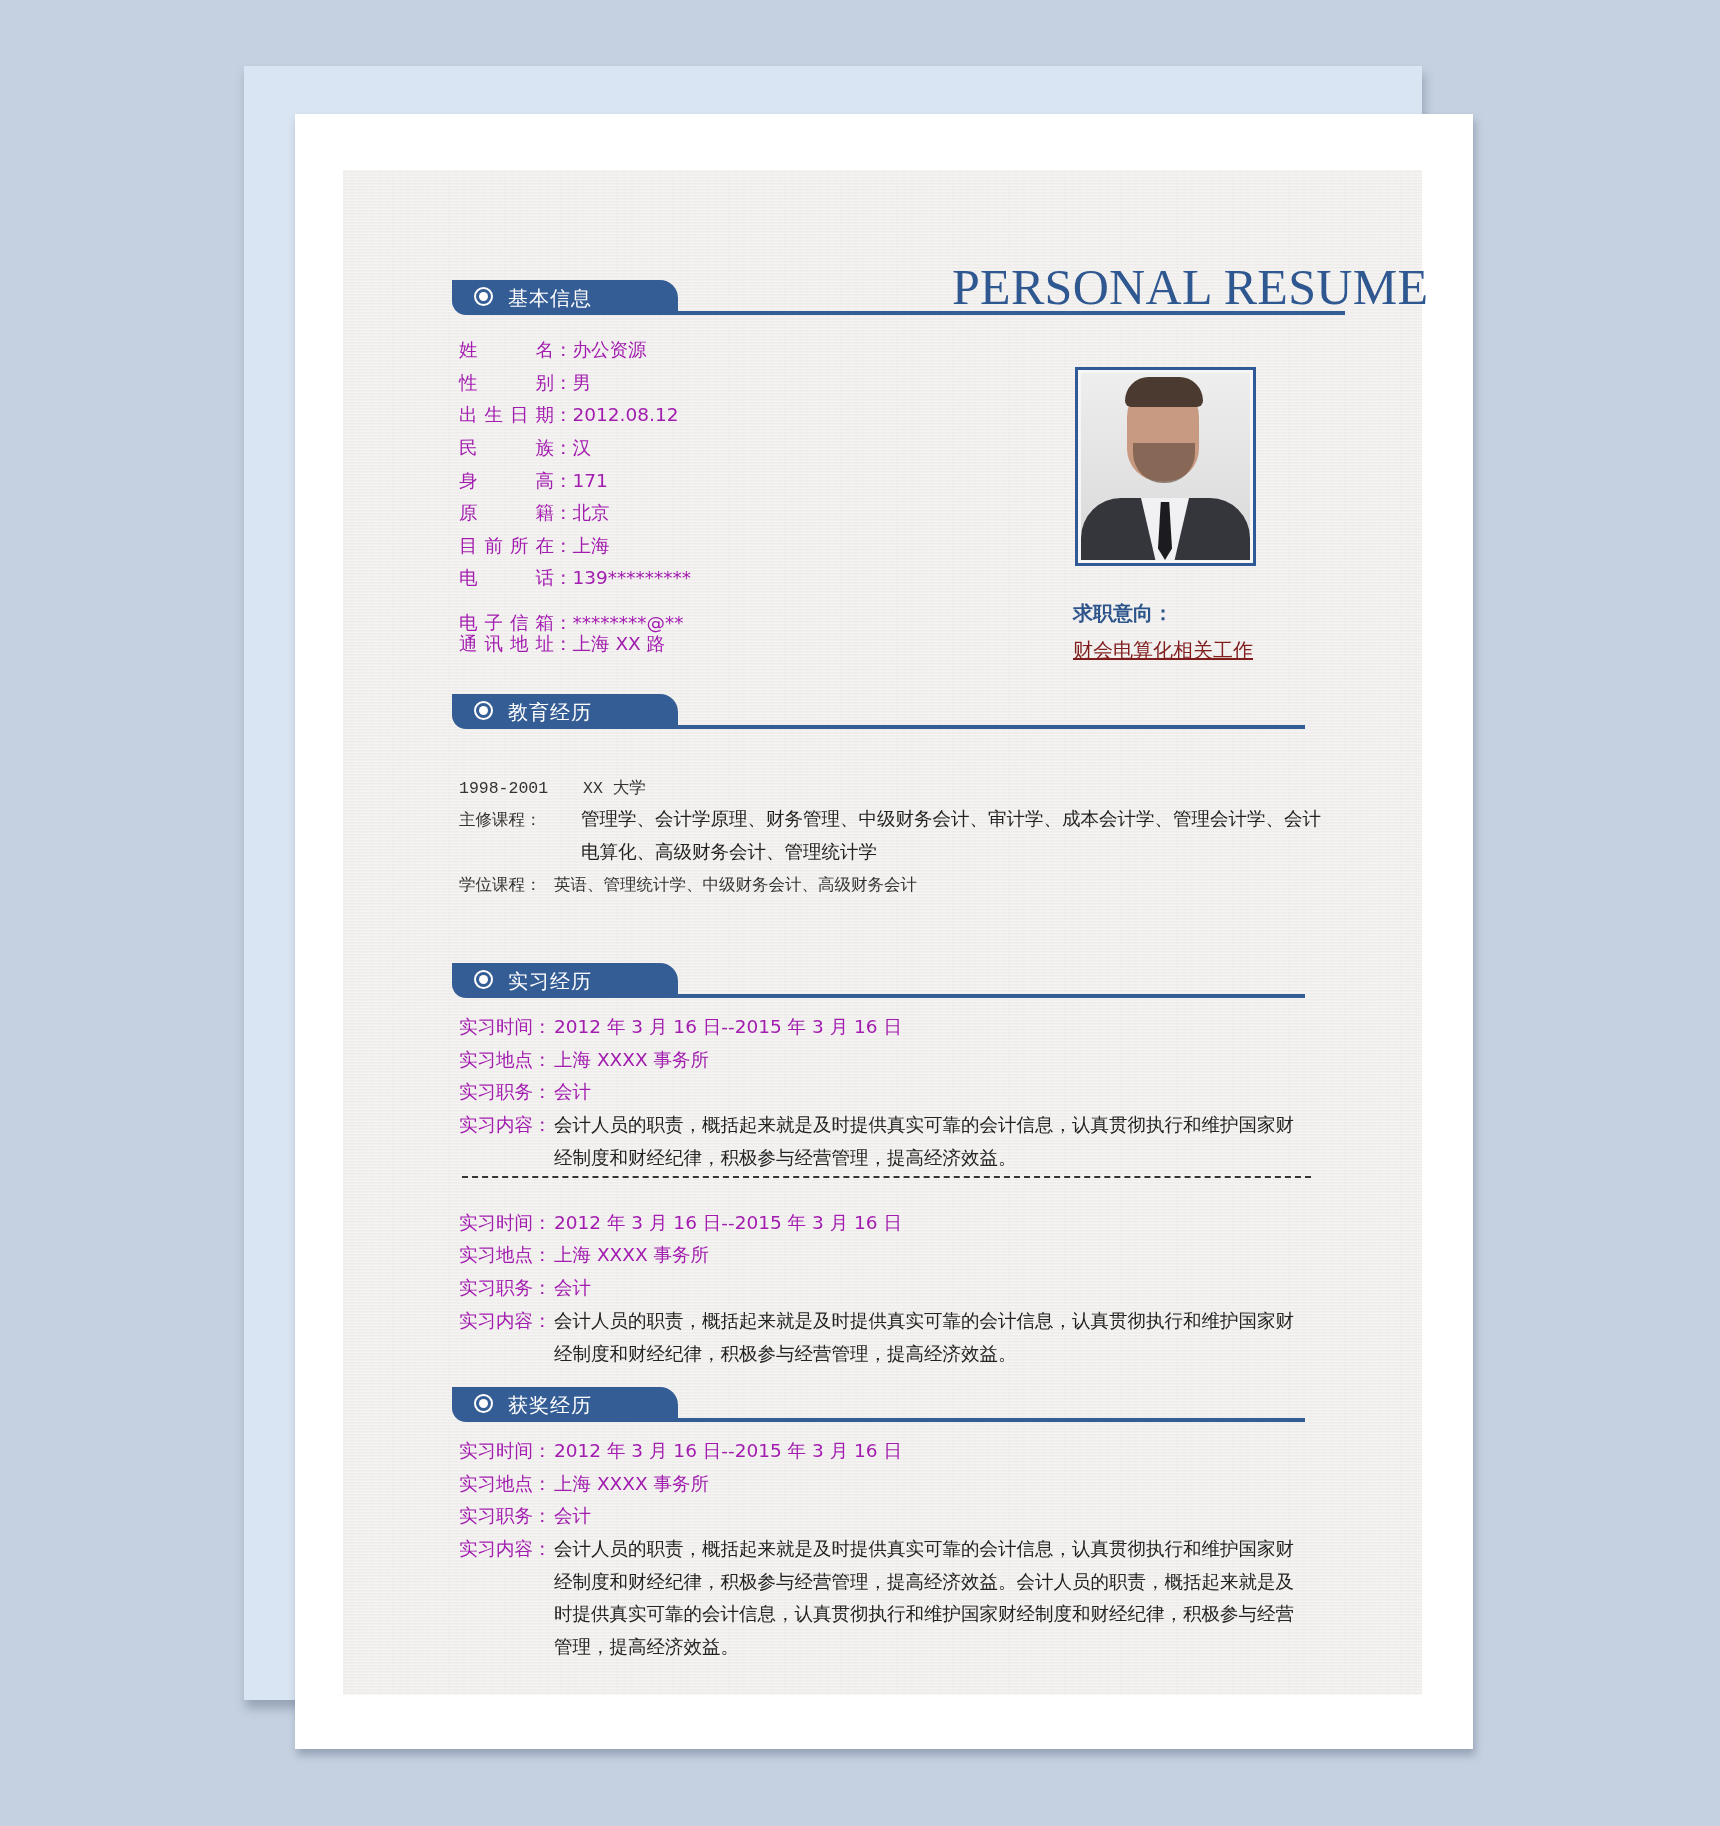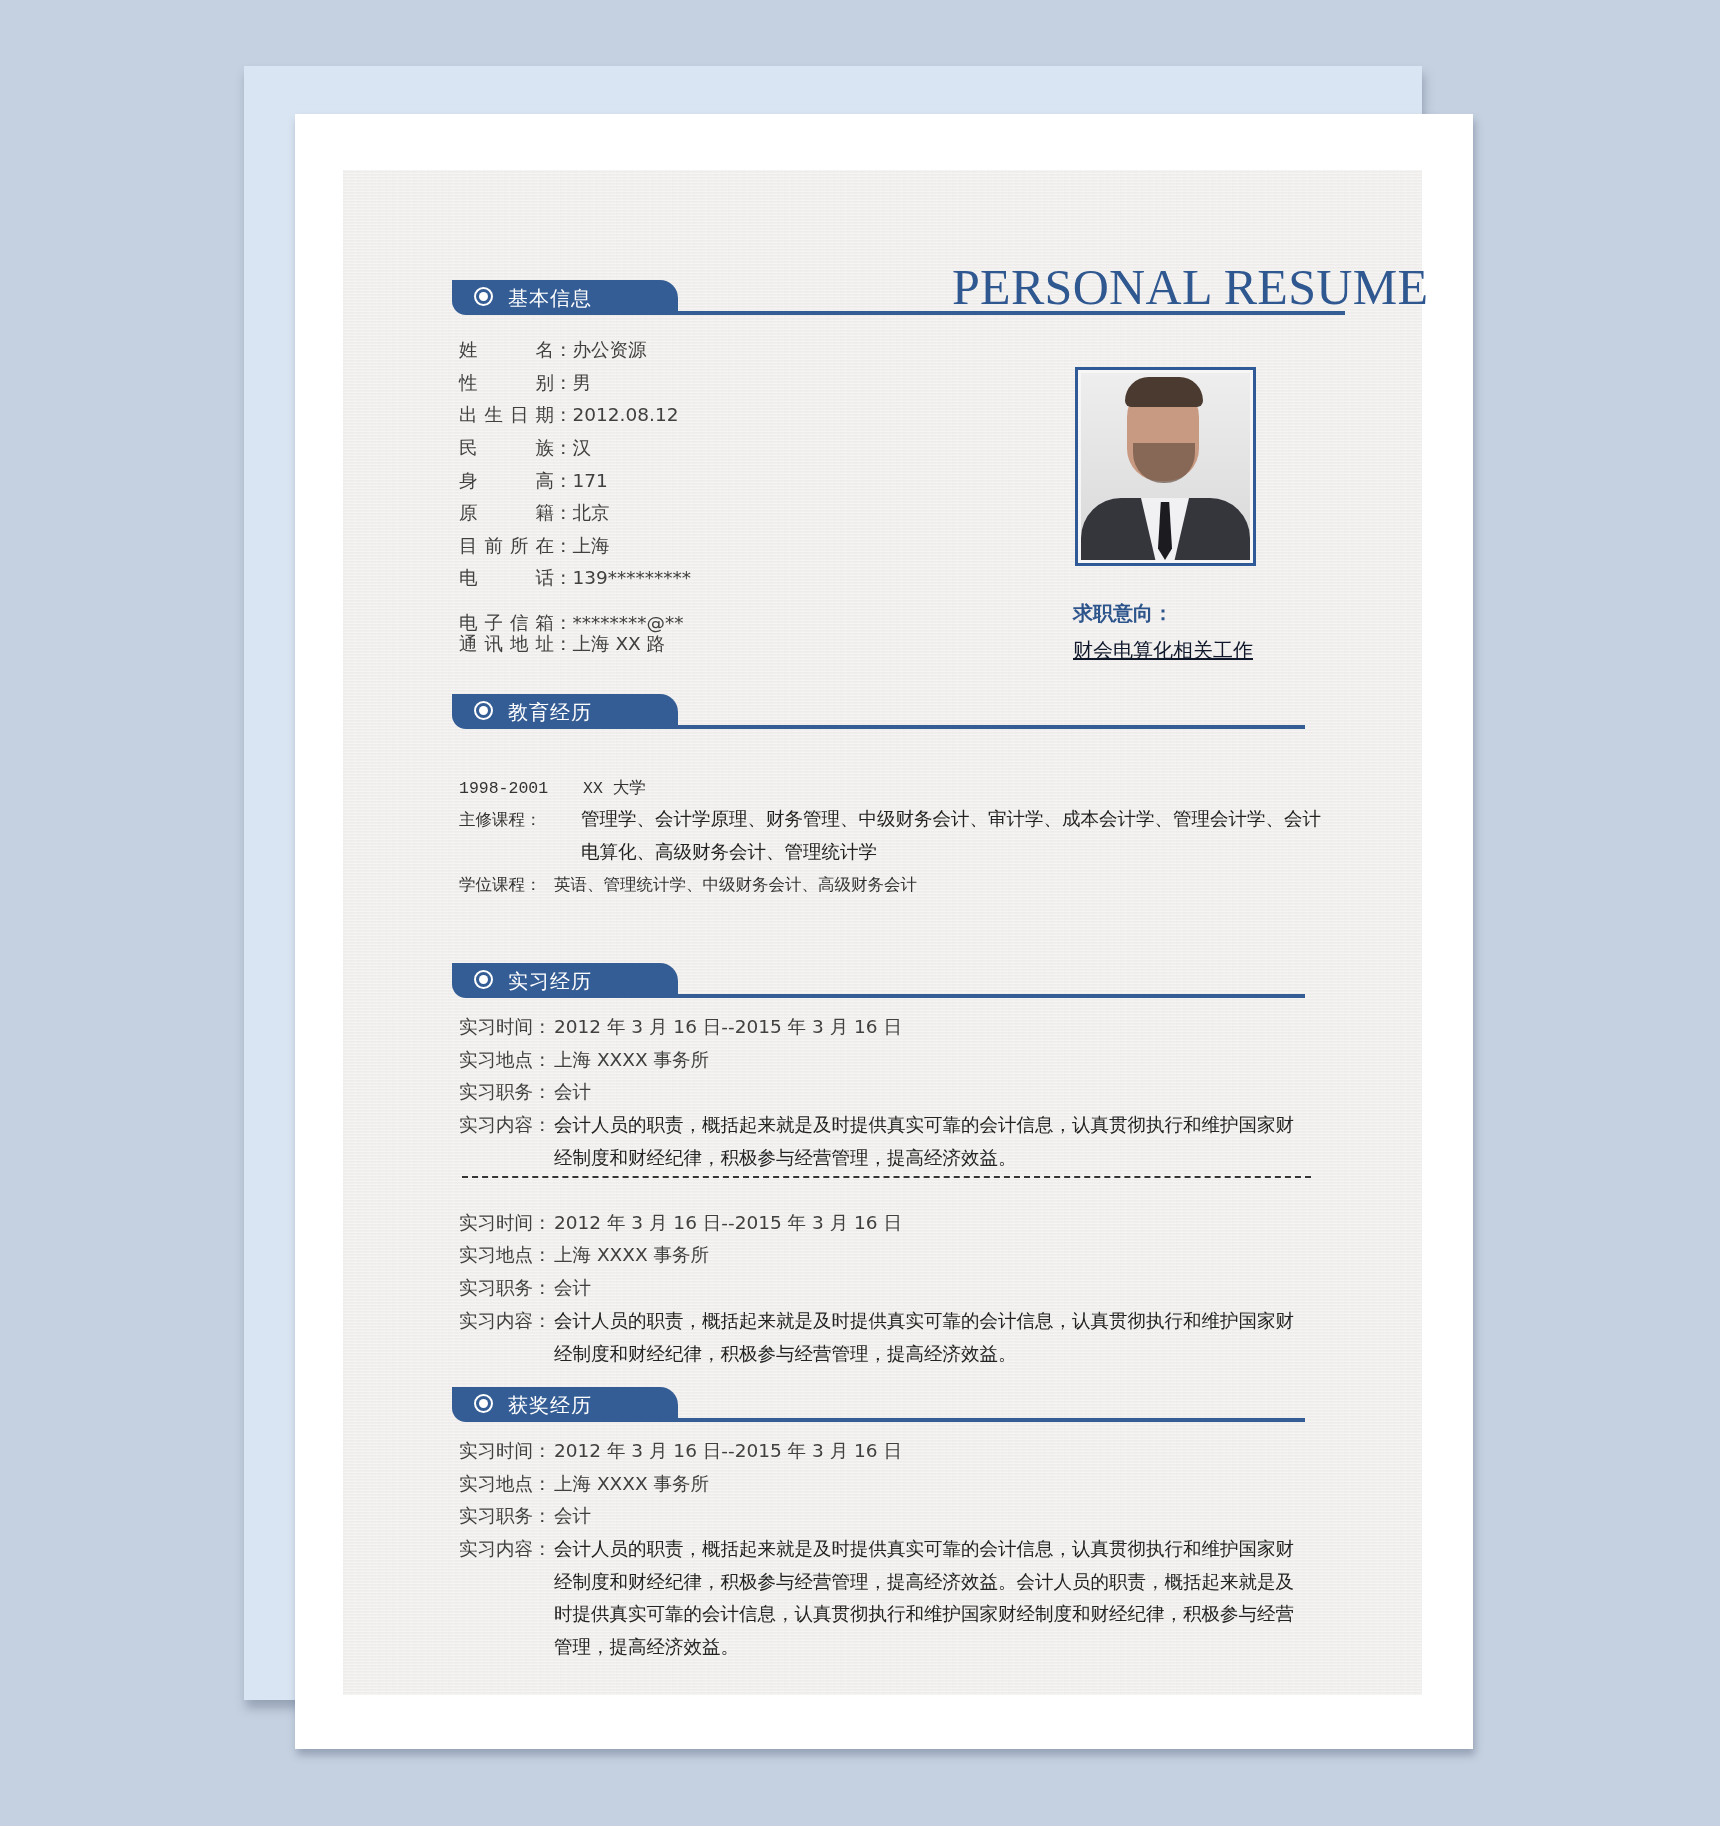--- a/index.html
+++ b/index.html
@@ -51,21 +51,21 @@
   .sec .ring::after {
     content:""; position:absolute; left:3px; top:3px; width:9px; height:9px;
     border-radius:50%; background:#fff;
   }
   .sec .label {
     position:absolute; left:56px; top:5px; font-size:20px; color:#fff;
     letter-spacing:1px; white-space:nowrap;
   }
 
   
-  .row { position:absolute; left:459px; font-size:18.5px; color:#404040; white-space:nowrap; line-height:24px; }
+  .row { position:absolute; left:459px; font-size:18.5px; color:#a21caf; white-space:nowrap; line-height:24px; }
   .row .k { display:inline-block; width:95px; text-align:justify; text-align-last:justify; }
   .row .k.plain { text-align:left; text-align-last:left; }
   .row .v { display:inline-block; }
   .serif { font-family:Liberation Mono, monospace; font-size:16.5px; color:#333; }
 
   .para { position:absolute; left:554px; width:748px; font-size:18.5px; color:#222; line-height:32.6px; }
 
   .photo-frame {
     position:absolute; left:1075px; top:367px; width:181px; height:199px;
     border:3px solid #2f5a97; box-sizing:border-box; background:#f6f6f6; padding:3px;
@@ -93,21 +93,21 @@
   .shirt {
     position:absolute; left:60px; bottom:0; width:48px; height:62px;
     background:#f1f1f3; clip-path:polygon(0 0,100% 0,70% 100%,30% 100%);
   }
   .tie {
     position:absolute; left:77px; bottom:0; width:14px; height:58px; background:#1c1c20;
     clip-path:polygon(20% 0,80% 0,100% 80%,50% 100%,0 80%);
   }
 
   .intent-label { position:absolute; left:1073px; top:600px; font-size:20px; font-weight:bold; color:#2d558c; white-space:nowrap; }
-  .intent-value { position:absolute; left:1073px; top:637px; font-size:20px; color:#0f172a; text-decoration:underline; white-space:nowrap; }
+  .intent-value { position:absolute; left:1073px; top:637px; font-size:20px; color:#7f1d1d; text-decoration:underline; white-space:nowrap; }
 
   .dashline {
     position:absolute; left:462px; top:1176px; width:849px; height:0;
     border-top:2px dashed #333;
   }
 </style>
 </head>
 <body>
 
 <div class="back-paper"></div>

